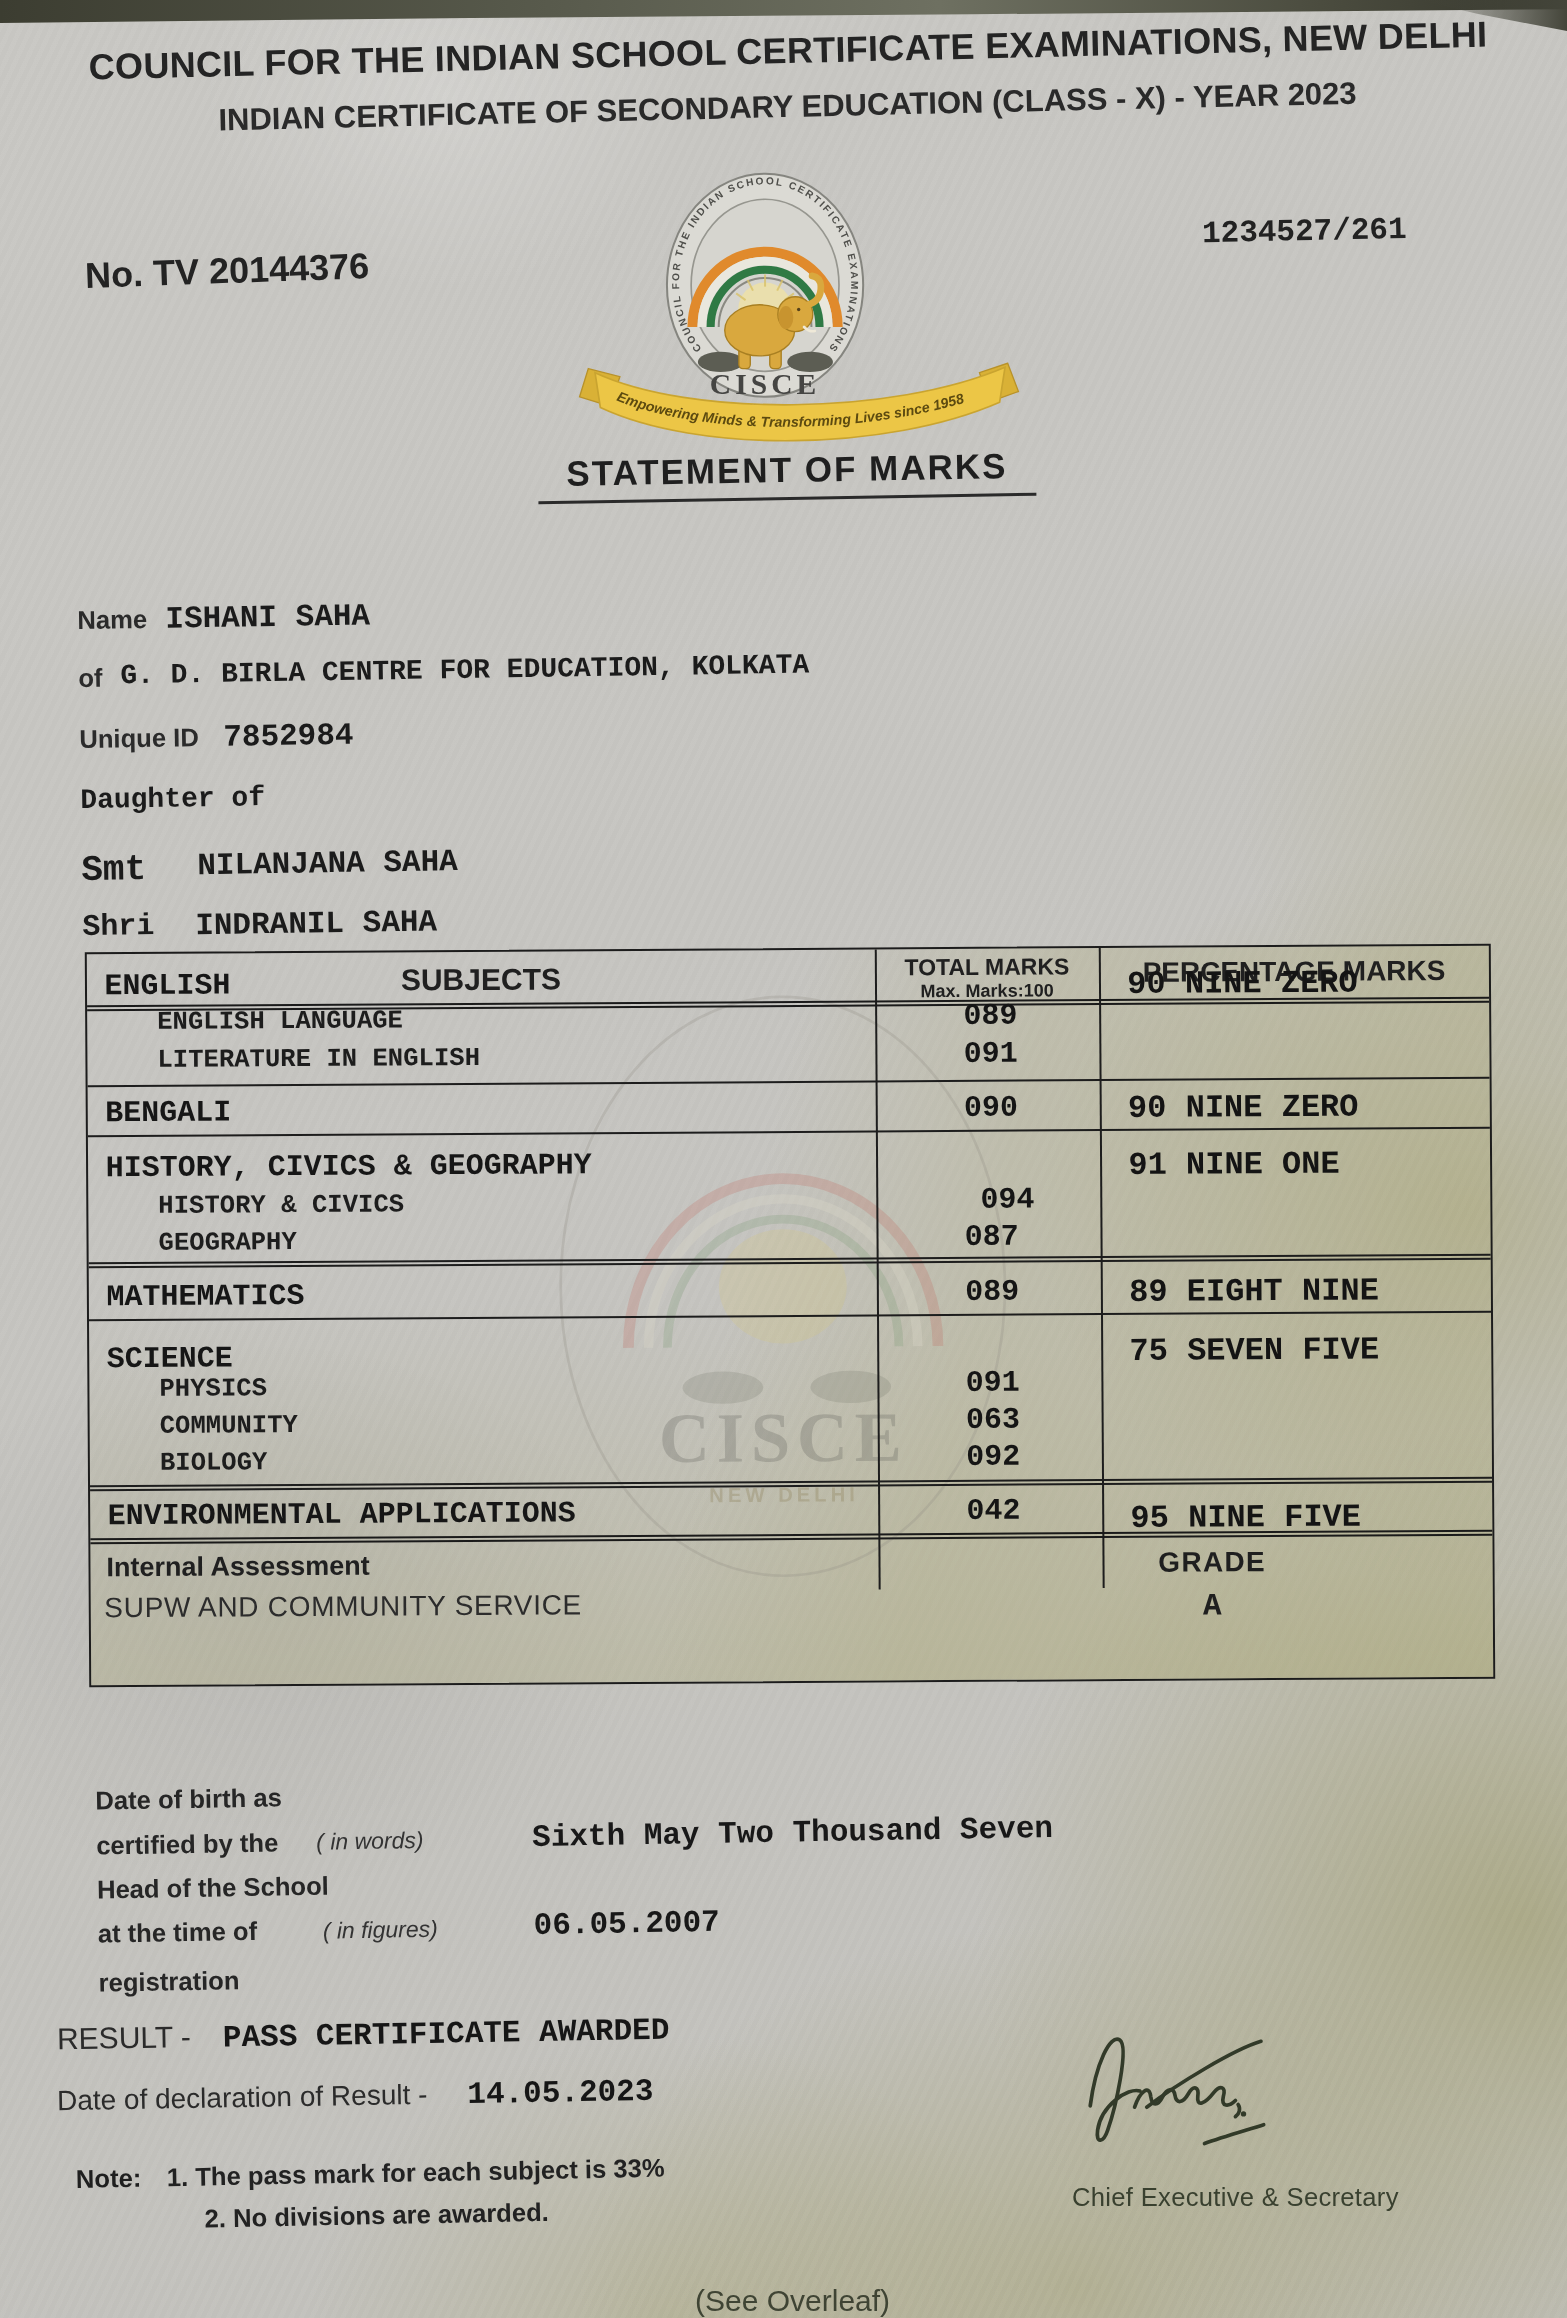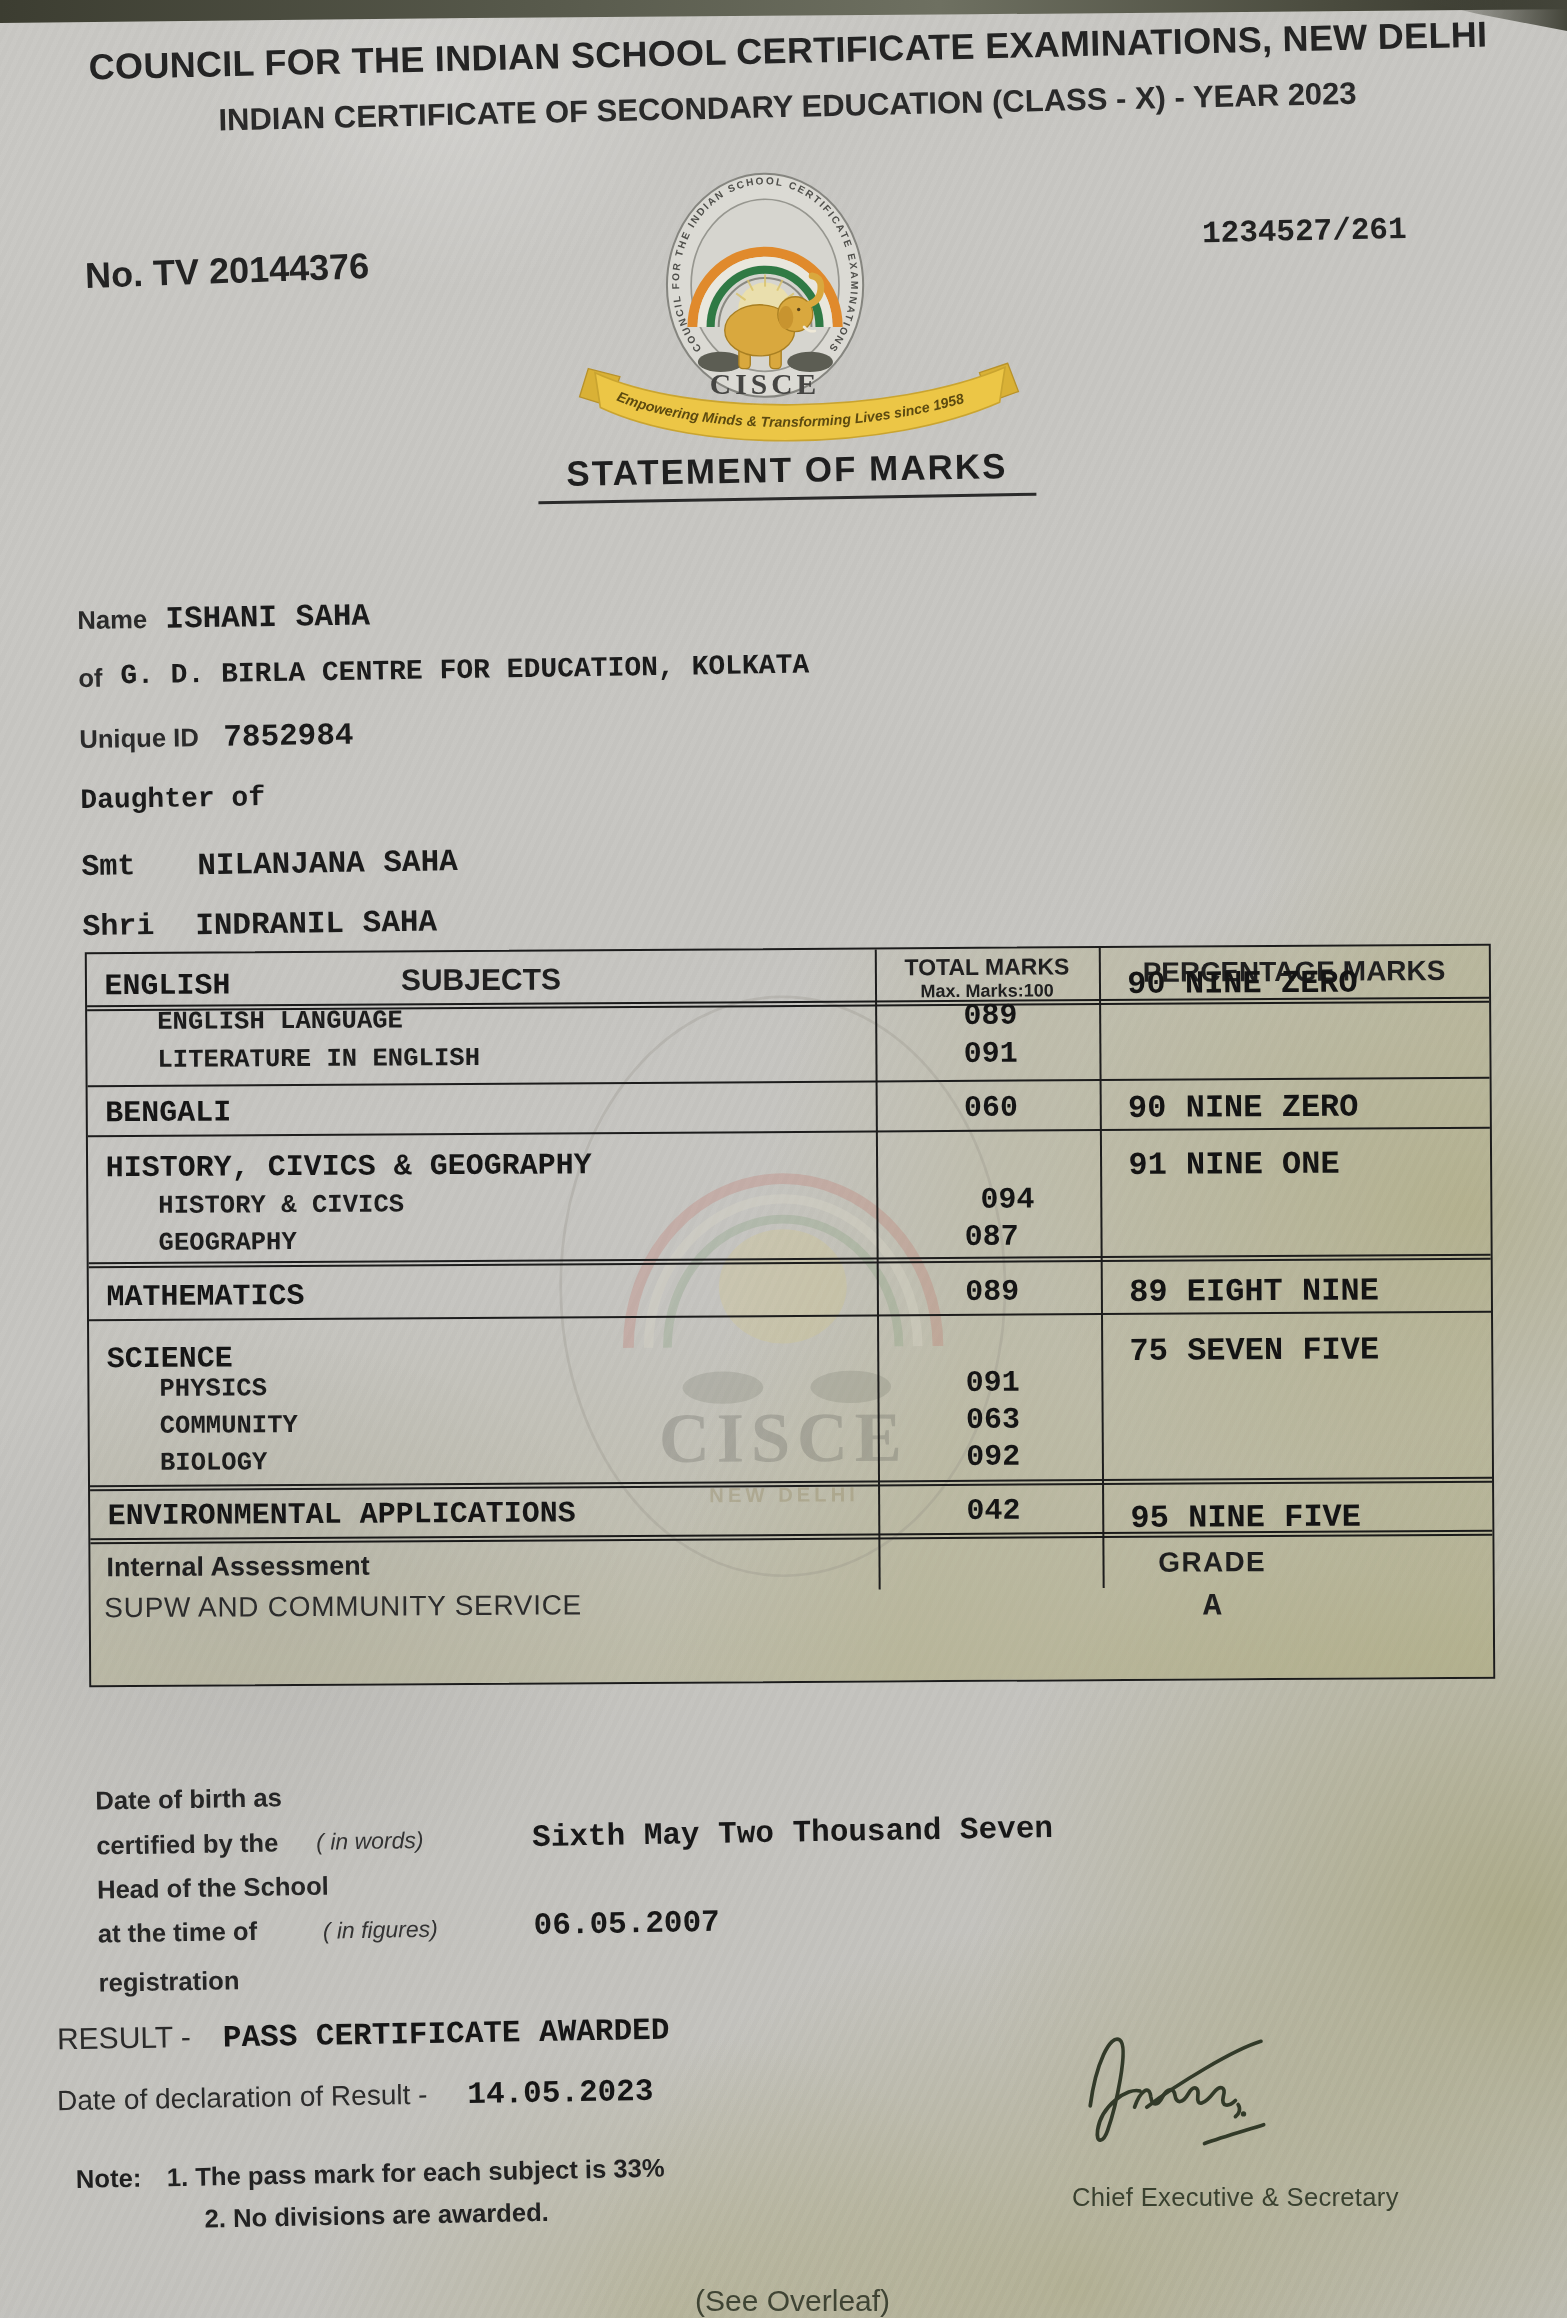--- a/index.html
+++ b/index.html
@@ -141,21 +141,21 @@
   <div class="abs sans" id="doc-title">STATEMENT OF MARKS</div>
 
   <div class="abs" id="student">
     <span class="abs lbl" style="left:86px;top:595px">Name</span>
     <span class="abs val" style="left:174px;top:592px;font-size:31px">ISHANI SAHA</span>
     <span class="abs lbl" style="left:86px;top:653px">of</span>
     <span class="abs val" style="left:128px;top:650px;font-size:28px">G. D. BIRLA CENTRE FOR EDUCATION, KOLKATA</span>
     <span class="abs lbl" style="left:86px;top:714px">Unique ID</span>
     <span class="abs val" style="left:230px;top:711px;font-size:31px">7852984</span>
     <span class="abs val" style="left:86px;top:774px;font-size:28px">Daughter of</span>
-    <span class="abs val" style="left:86px;top:839px;font-size:30px">Smt</span>
+    <span class="abs val" style="left:86px;top:839px;font-size:36px">Smt</span>
     <span class="abs val" style="left:202px;top:839px;font-size:31px">NILANJANA SAHA</span>
     <span class="abs val" style="left:86px;top:899px;font-size:30px">Shri</span>
     <span class="abs val" style="left:199px;top:899px;font-size:31px">INDRANIL SAHA</span>
   </div>
 
   <div class="abs" id="marks-table">
     <div class="abs" id="tbl-green"></div>
     <svg class="abs" id="tbl-watermark" width="458" height="673" viewBox="0 0 680 1000">
       <ellipse cx="340" cy="470" rx="330" ry="430" fill="none" stroke="#8f8d84" stroke-width="4" opacity="0.55"></ellipse>
       <path d="M110,560 A230,250 0 0 1 570,560" fill="none" stroke="#c06a60" stroke-width="16" opacity="0.5"></path>
@@ -179,21 +179,21 @@
         <div class="trow" style="height: 131px;">
           <div class="g-label" style="top: 15px;">ENGLISH</div>
           <div class="p-val" style="top: 17.5px;">90 NINE ZERO</div>
           <div class="s-label" style="top: 54px;">ENGLISH LANGUAGE</div>
           <div class="m-val" style="top: 50px;">089</div>
           <div class="s-label" style="top: 92px;">LITERATURE IN ENGLISH</div>
           <div class="m-val" style="top: 88px;">091</div>
         </div>
         <div class="trow" style="height: 50px; border-top: 2.7px solid rgb(29, 29, 29);">
           <div class="g-label" style="top: 9.4px;">BENGALI</div>
-          <div class="m-val" style="top: 9.4px;">060</div>
+          <div class="m-val" style="top: 9.4px;">090</div>
           <div class="p-val" style="top: 9.4px;">90 NINE ZERO</div>
         </div>
         <div class="trow" style="height: 127px; border-top: 2.7px solid rgb(29, 29, 29);">
           <div class="g-label" style="top: 13.5px;">HISTORY, CIVICS &amp; GEOGRAPHY</div>
           <div class="p-val" style="top: 16px;">91 NINE ONE</div>
           <div class="s-label" style="top: 55px;">HISTORY &amp; CIVICS</div>
           <div class="m-val" style="top: 51px; margin-left: 16px;">094</div>
           <div class="s-label" style="top: 92px;">GEOGRAPHY</div>
           <div class="m-val" style="top: 88px;">087</div>
         </div>

